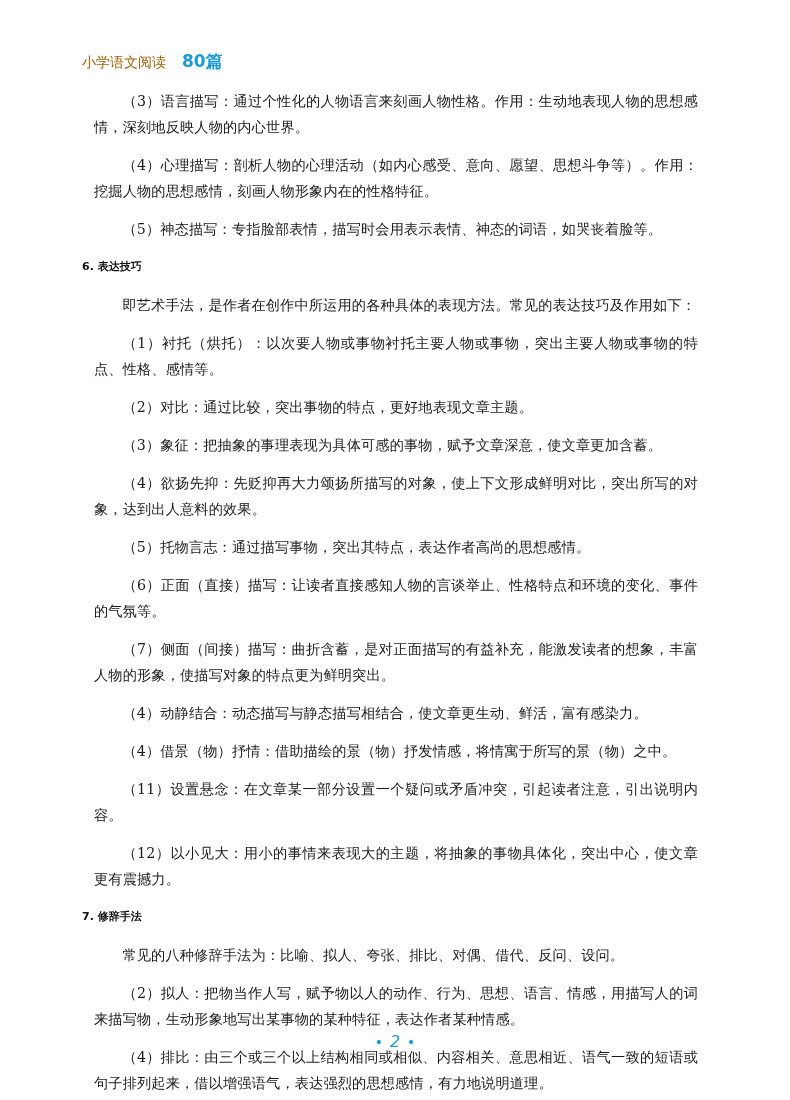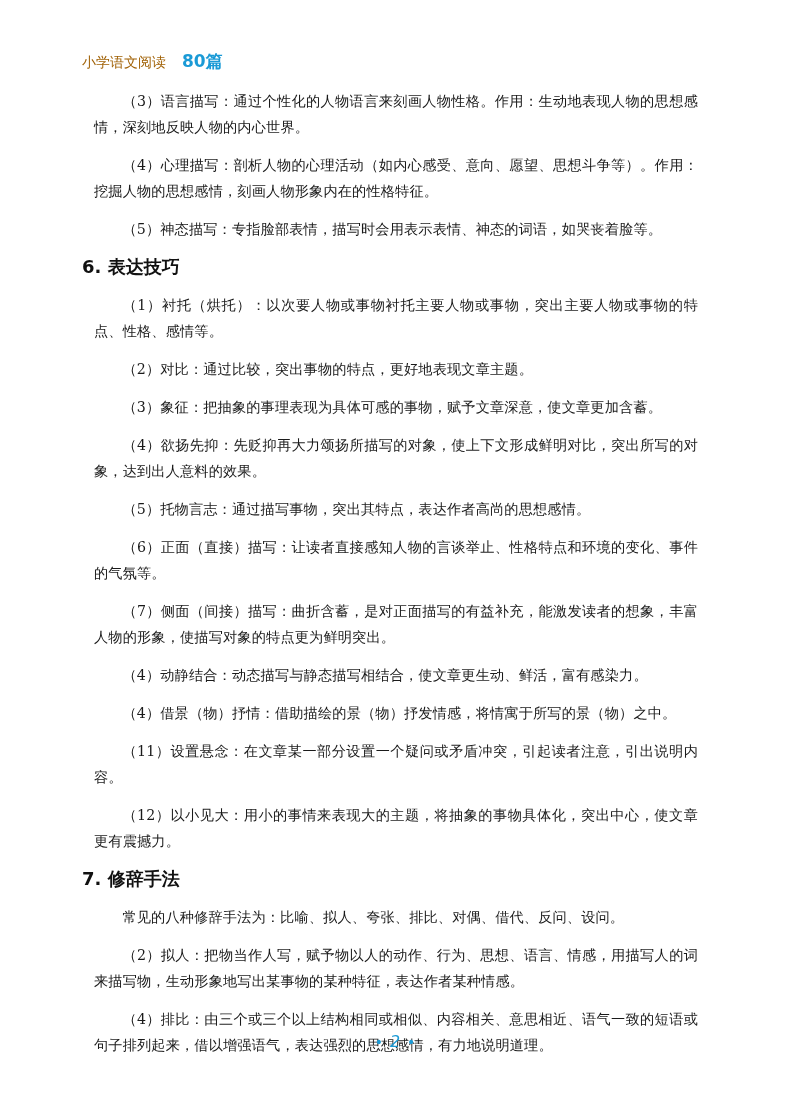--- a/index.html
+++ b/index.html
@@ -43,21 +43,21 @@
     }
     .para {
       margin: 12px;
       text-indent: 2em;
       text-align: justify;
       letter-spacing: 0.15px;
     }
     .section-title {
       margin: 0;
       font-family: "DejaVu Sans", "Liberation Sans", sans-serif;
-      font-size: 18px;
+      font-size: 11px;
       line-height: 26px;
       color: #111;
     }
     .page-number {
       position: absolute;
       left: 0;
       width: 790px;
       top: 1032px;
       text-align: center;
       font-family: "DejaVu Sans", "Liberation Sans", sans-serif;
@@ -76,20 +76,21 @@
 
 <div class="header">
   <span class="series">小学语文阅读</span><span class="count">80篇</span>
 </div>
 
 <div class="content">
   <p class="para">（3）语言描写：通过个性化的人物语言来刻画人物性格。作用：生动地表现人物的思想感情，深刻地反映人物的内心世界。</p>
   <p class="para">（4）心理描写：剖析人物的心理活动（如内心感受、意向、愿望、思想斗争等）。作用：挖掘人物的思想感情，刻画人物形象内在的性格特征。</p>
   <p class="para">（5）神态描写：专指脸部表情，描写时会用表示表情、神态的词语，如哭丧着脸等。</p>
   <h3 class="section-title">6. 表达技巧</h3>
+  <p class="para">即艺术手法，是作者在创作中所运用的各种具体的表现方法。常见的表达技巧及作用如下：</p>
   <p class="para">（1）衬托（烘托）：以次要人物或事物衬托主要人物或事物，突出主要人物或事物的特点、性格、感情等。</p>
   <p class="para">（2）对比：通过比较，突出事物的特点，更好地表现文章主题。</p>
   <p class="para">（3）象征：把抽象的事理表现为具体可感的事物，赋予文章深意，使文章更加含蓄。</p>
   <p class="para">（4）欲扬先抑：先贬抑再大力颂扬所描写的对象，使上下文形成鲜明对比，突出所写的对象，达到出人意料的效果。</p>
   <p class="para">（5）托物言志：通过描写事物，突出其特点，表达作者高尚的思想感情。</p>
   <p class="para">（6）正面（直接）描写：让读者直接感知人物的言谈举止、性格特点和环境的变化、事件的气氛等。</p>
   <p class="para">（7）侧面（间接）描写：曲折含蓄，是对正面描写的有益补充，能激发读者的想象，丰富人物的形象，使描写对象的特点更为鲜明突出。</p>
   <p class="para">（4）动静结合：动态描写与静态描写相结合，使文章更生动、鲜活，富有感染力。</p>
   <p class="para">（4）借景（物）抒情：借助描绘的景（物）抒发情感，将情寓于所写的景（物）之中。</p>
   <p class="para">（11）设置悬念：在文章某一部分设置一个疑问或矛盾冲突，引起读者注意，引出说明内容。</p>

